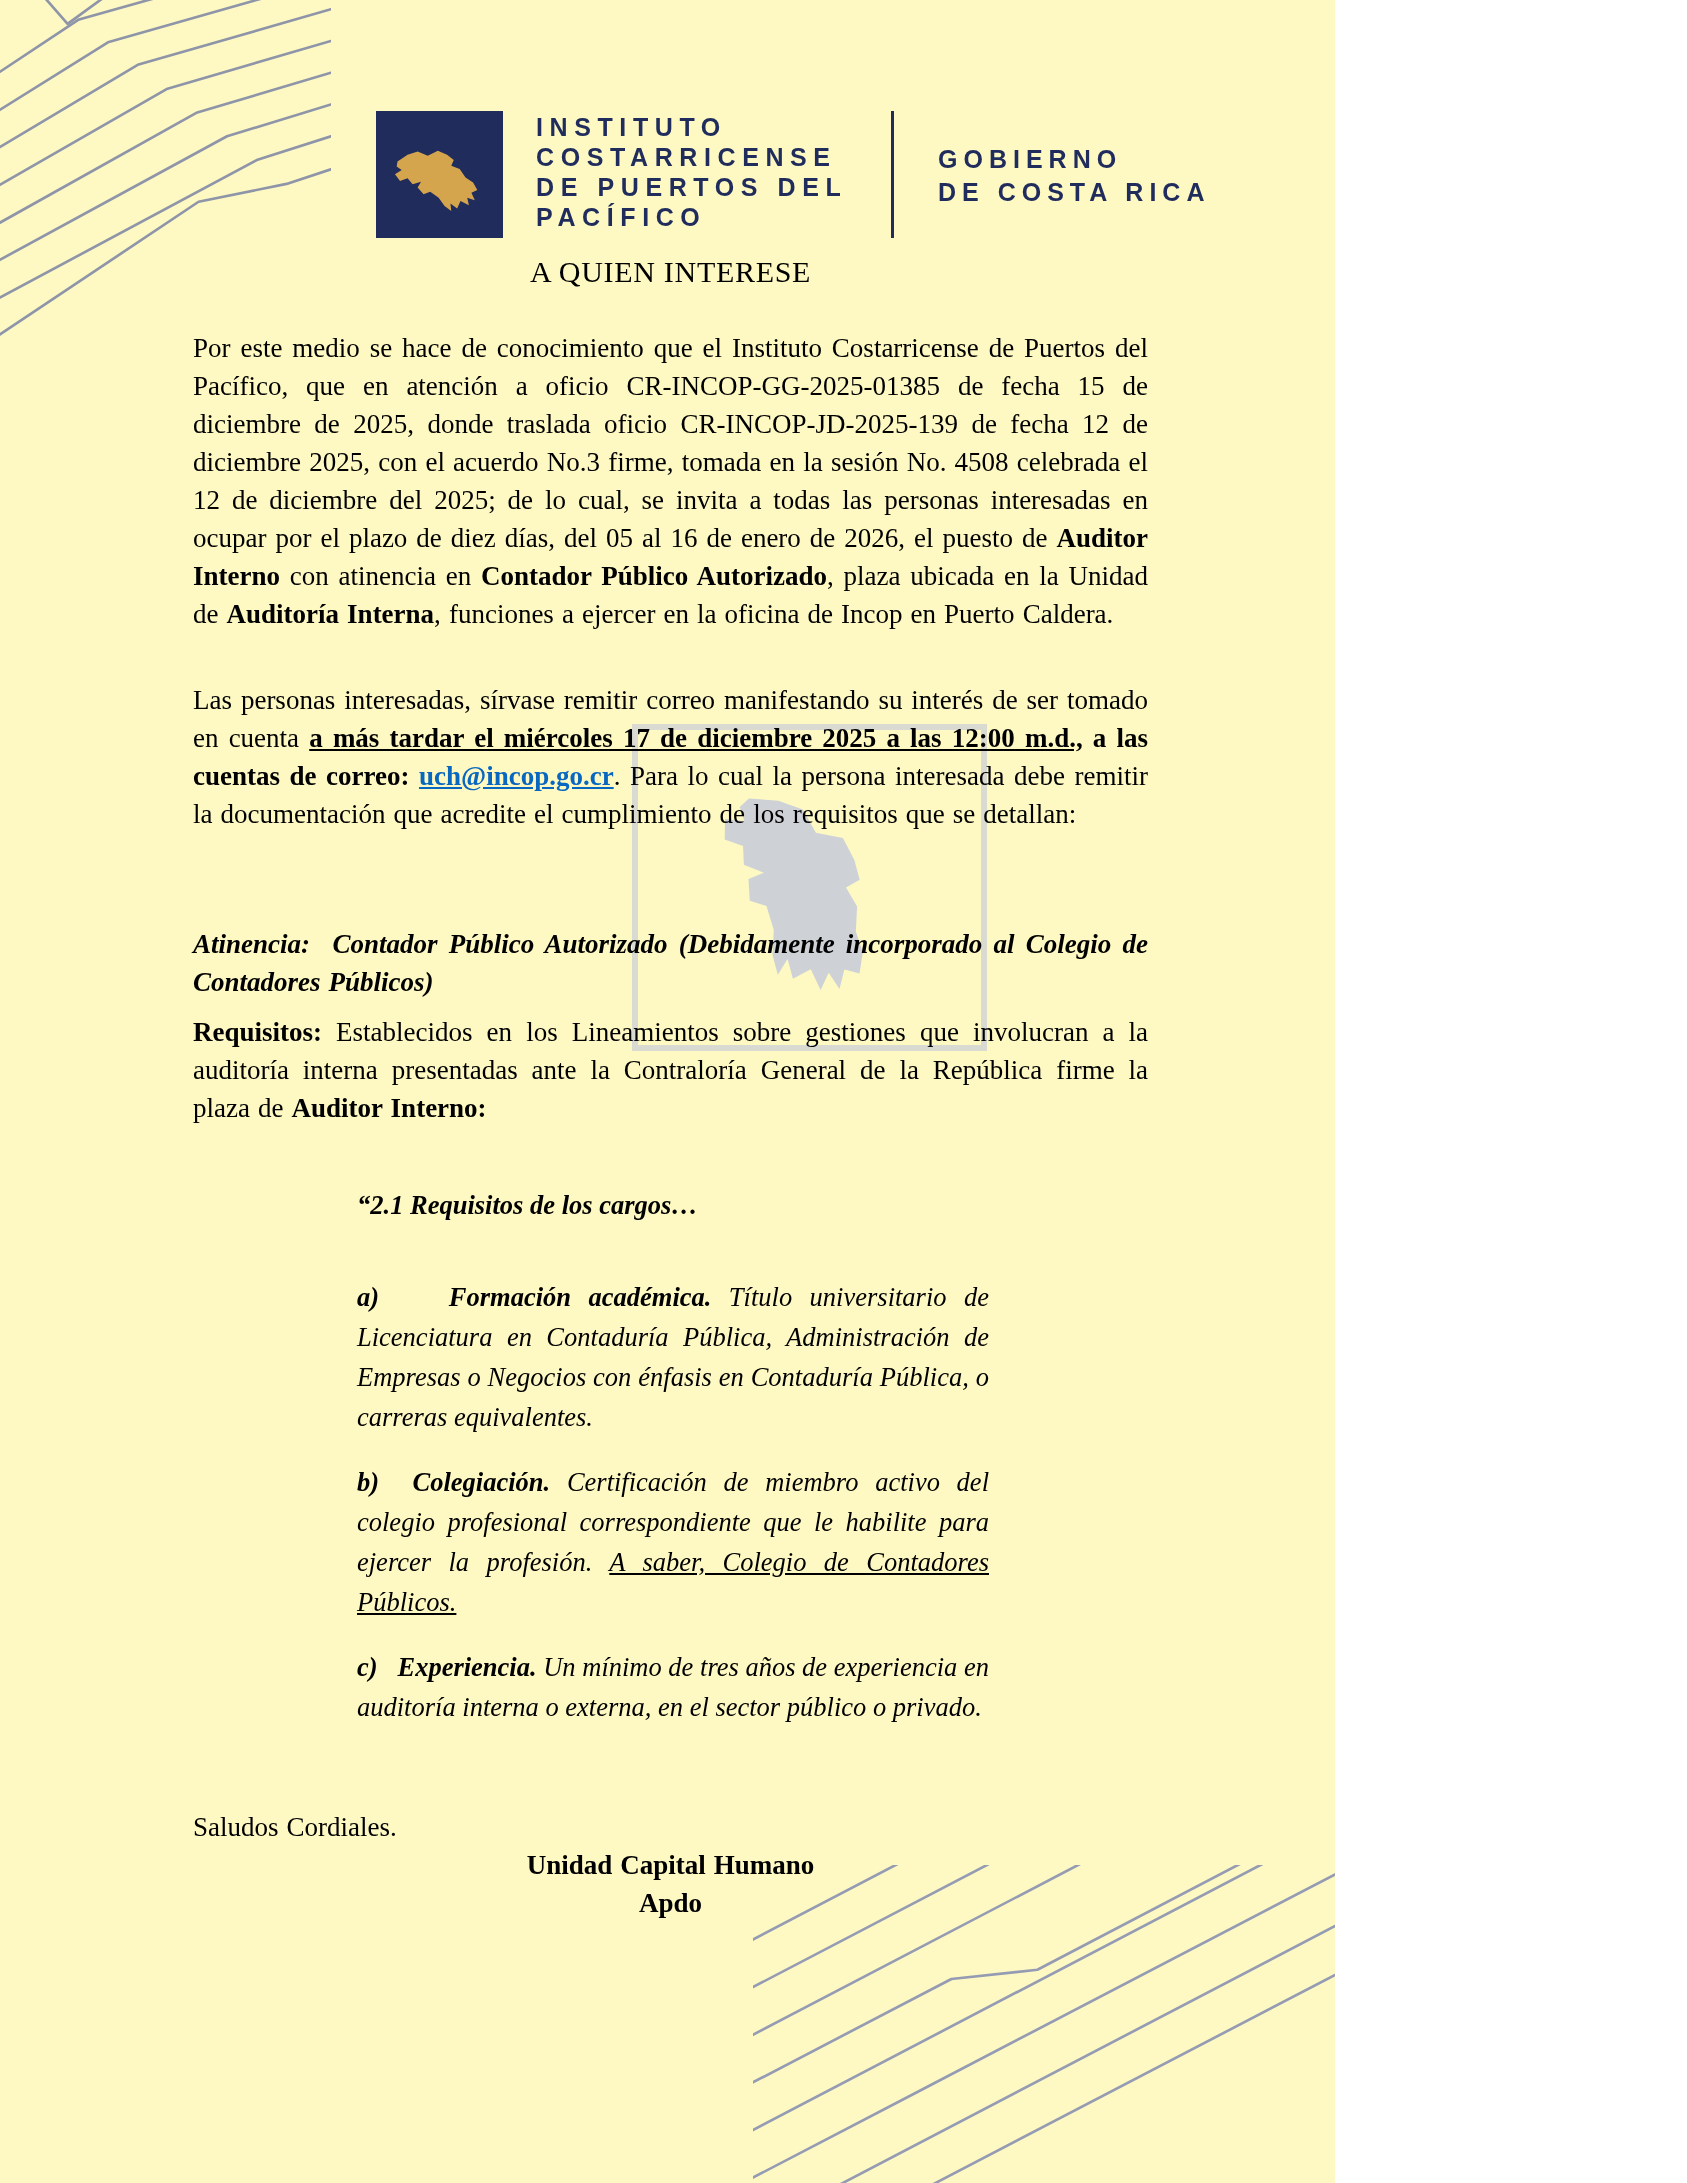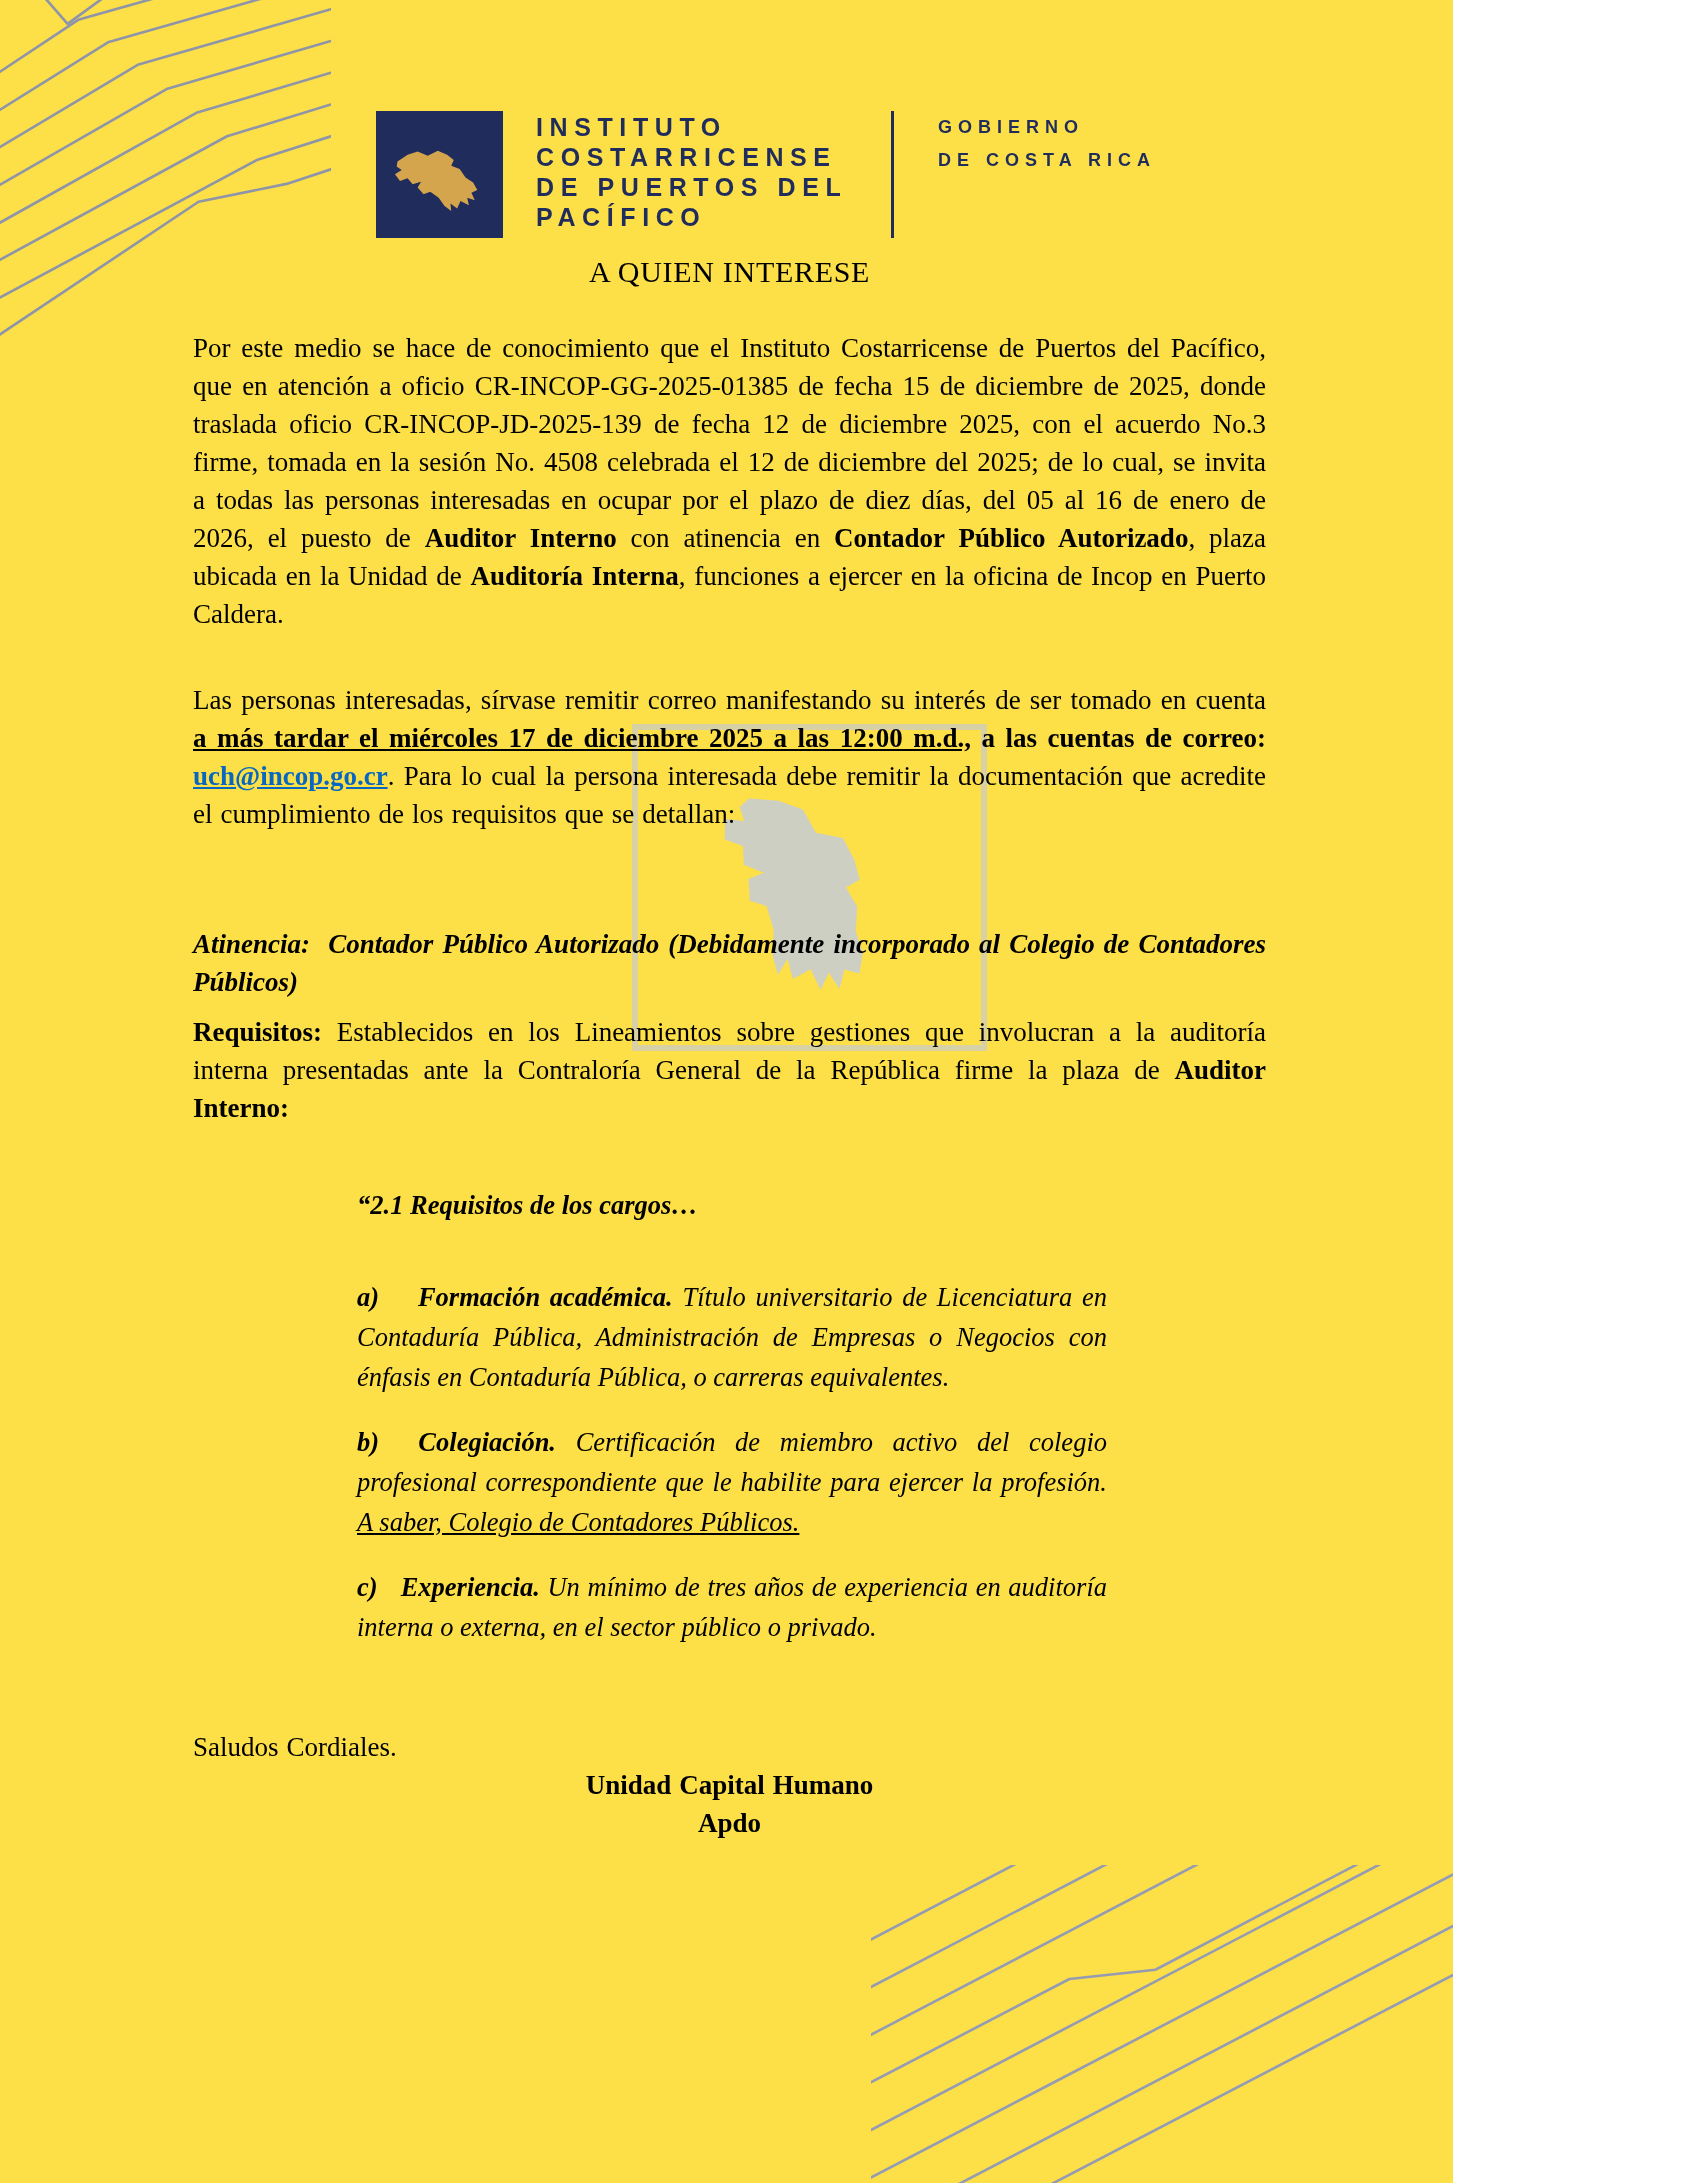--- a/index.html
+++ b/index.html
@@ -1,31 +1,31 @@
 <!DOCTYPE html>
 <html style="font-size:10.6px"><head>
 <meta charset="utf-8">
 <style>
   html,body{margin:0;padding:0;background:#ffffff;}
-  .page{position:relative;width:1453px;height:2183px;background:#fde047;overflow:hidden;
+  .page{position:relative;width:1335px;height:2183px;background:#fef9c3;overflow:hidden;
         font-family:"Liberation Serif",serif;color:#000;}
   .decor{position:absolute;pointer-events:none;}
   .decor-tl{top:0;left:0;}
   .decor-br{bottom:0;right:0;}
   .watermark{position:absolute;left:632px;top:724px;width:355px;height:327px;
              border:6px solid rgba(196,202,216,0.65);box-sizing:border-box;z-index:0;}
   .watermark svg{display:block;width:343px;height:315px;}
   .content{position:relative;z-index:1;padding:0 187px 0 193px;}
   .header{display:flex;align-items:flex-start;padding-top:111px;margin-left:183px;}
   .logo-box{width:127px;height:127px;background:#1f2c5c;display:flex;align-items:center;justify-content:center;flex:none;}
   .org-name{margin-left:33px;margin-top:1.3px;font-family:"Liberation Sans",sans-serif;font-weight:bold;
             color:#1f2c5c;font-size:25px;line-height:30px;letter-spacing:6.6px;white-space:nowrap;}
   .header-divider{width:2.6px;height:127px;background:#1f2c5c;margin-left:44px;flex:none;}
-  .gov-name{margin-left:44px;font-family:"Liberation Sans",sans-serif;font-weight:bold;
-            color:#1f2c5c;font-size:18px;line-height:33px;letter-spacing:6px;white-space:nowrap;}
+  .gov-name{margin-left:44px;margin-top:32px;font-family:"Liberation Sans",sans-serif;font-weight:bold;
+            color:#1f2c5c;font-size:25px;line-height:33px;letter-spacing:6px;white-space:nowrap;}
   .title{text-align:center;font-size:30px;margin-top:17px;letter-spacing:0.7px;}
   .para{font-size:27px;line-height:38px;text-align:justify;word-spacing:1.3px;}
   .p1{margin-top:40px;}
   .p2{margin-top:48px;}
   .p3{margin-top:92px;font-style:italic;}
   .p4{margin-top:12px;}
   .quote{margin-left:164px;margin-right:159px;font-size:26.5px;line-height:40px;text-align:justify;}
   .q-title{margin-top:58px;}
   .q-a{margin-top:52px;}
   .q-b{margin-top:25px;}

